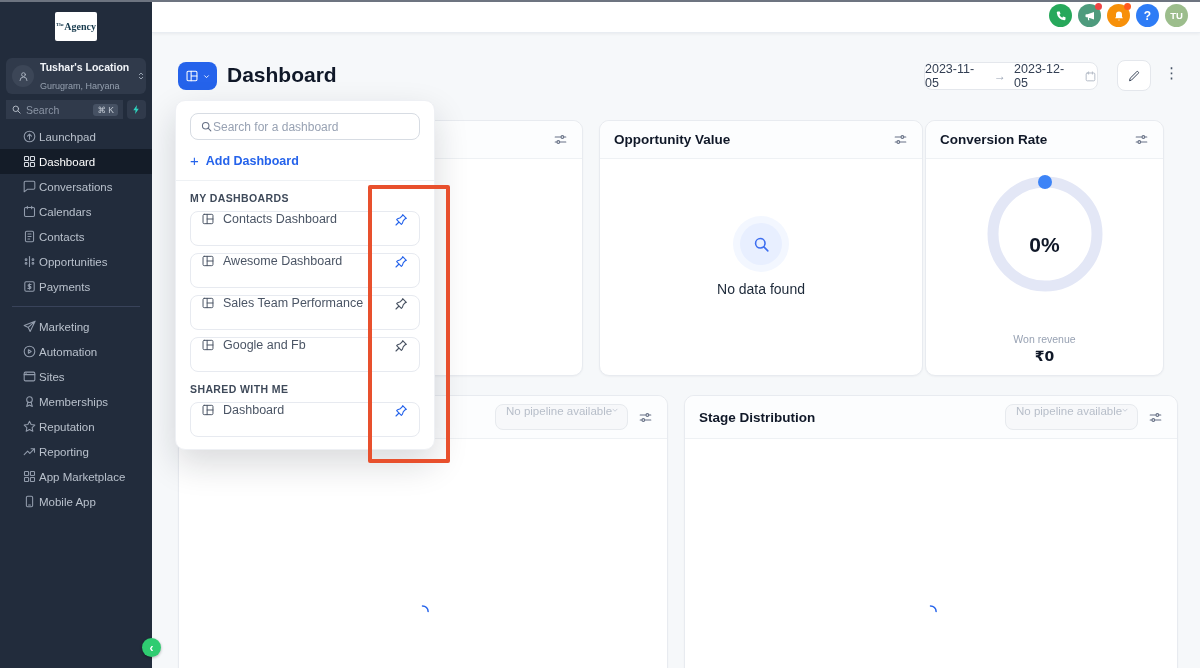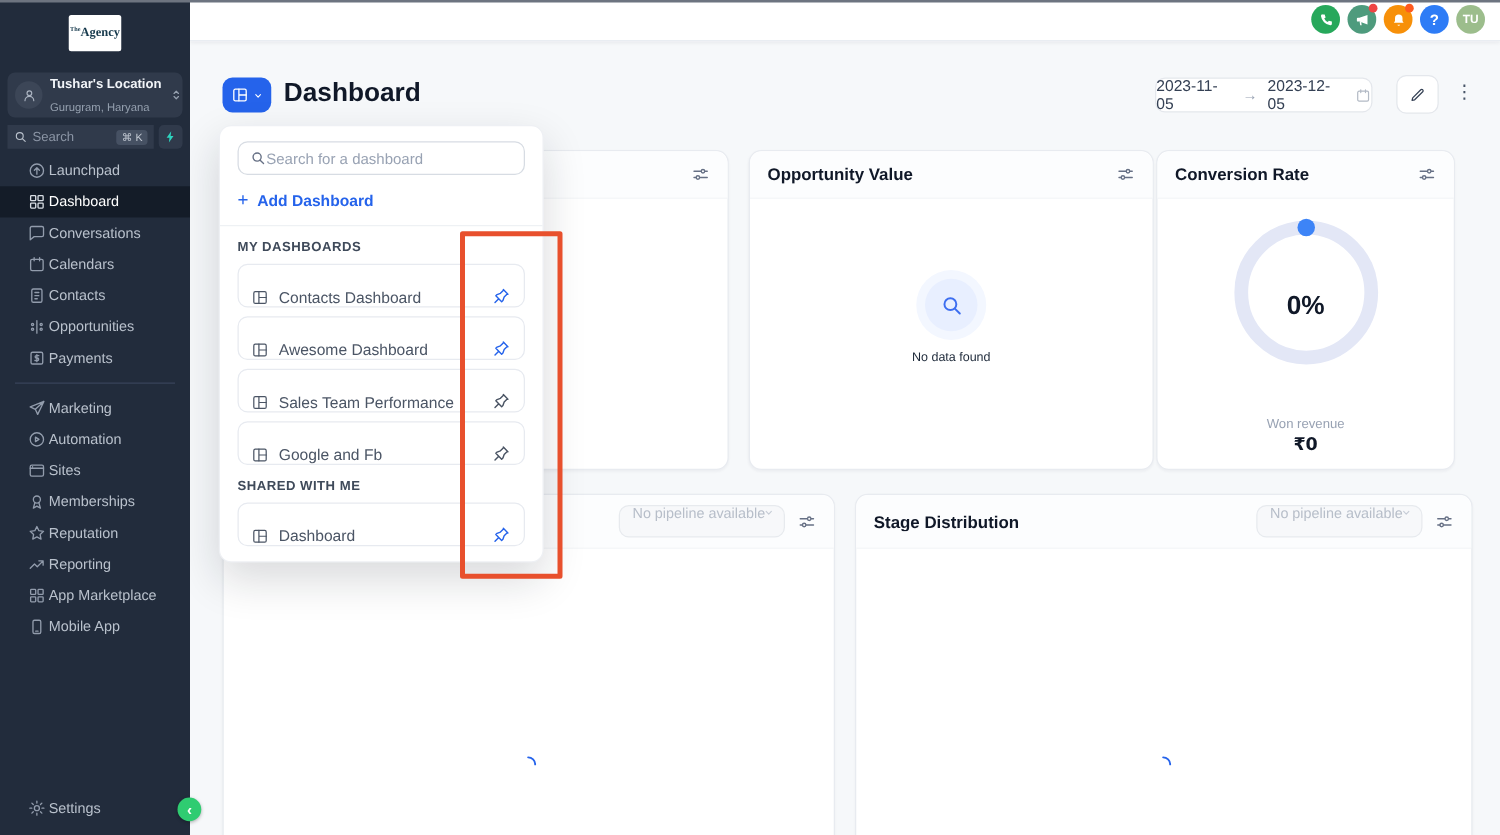--- a/index.html
+++ b/index.html
@@ -59,38 +59,38 @@
   .opts-icon{color:#667085;display:flex;cursor:pointer}
   .card-a{left:26px;top:87px;width:405px;height:256px;z-index:1}
   .card-opp{left:447px;top:87px;width:324px;height:256px}
   .card-conv{left:773px;top:87px;width:239px;height:256px}
   .card-pipe{left:26px;top:362px;width:490px;height:306px;z-index:1}
   .card-stage{left:532px;top:362px;width:494px;height:306px}
   .sel{position:relative;height:26px;width:133px;background:#f7f8fa;border:1px solid #e7eaee;border-radius:8px;display:flex;align-items:flex-start;padding:0 24px 0 10px;font-size:11.5px;color:#b7bec9;cursor:default;white-space:nowrap}
   .sel .sel-chev{position:absolute;right:7px;color:#c6ccd6;display:flex}
   .empty-state{position:absolute;left:0;right:0;top:102px;display:flex;flex-direction:column;align-items:center}
   .empty-ico{width:42px;height:42px;border-radius:50%;background:#e8efff;box-shadow:0 0 0 7px #f3f7ff;display:flex;align-items:center;justify-content:center;color:#3d6ef0}
-  .empty-txt{margin-top:16px;font-size:10px;font-weight:500;color:#1d2939}
+  .empty-txt{margin-top:16px;font-size:14px;font-weight:500;color:#1d2939}
   .donut-wrap{position:absolute;left:0;right:0;top:48px;display:flex;justify-content:center}
   .donut-val{position:absolute;left:0;right:0;top:112px;text-align:center;font-size:21px;font-weight:bold;color:#101828}
   .metric-label{position:absolute;left:0;right:0;top:212px;text-align:center;font-size:10.5px;color:#98a2b3}
   .metric-value{position:absolute;left:0;right:0;top:227px;text-align:center;font-size:14px;font-weight:bold;color:#101828;font-family:"DejaVu Sans","Liberation Sans",sans-serif}
   .spinner{position:absolute;left:50%;top:208px;margin-left:-8px;color:#2563eb;animation:spin 1s linear infinite}
   @keyframes spin{to{transform:rotate(360deg)}}
 
   
   .dd{position:absolute;left:23px;top:67px;width:260px;height:350px;background:#fff;border:1px solid #eef0f4;border-radius:10px;box-shadow:0 14px 34px rgba(16,24,40,.16);z-index:5;padding:12px 14px 0}
   .dd-search{height:27px;border:1px solid #d7dce3;border-radius:8px;display:flex;align-items:center;padding:0 9px;color:#667085}
   .dd-search input{flex:1;border:0;outline:0;font-size:12px;color:#344054;font-family:inherit;background:transparent;min-width:0}
   .dd-search input::placeholder{color:#98a2b3}
   .dd-add{margin-top:12px;display:flex;align-items:center;gap:7px;color:#2563eb;font-size:12.5px;font-weight:bold;cursor:pointer}
   .dd-add .plus{font-size:15px;font-weight:normal}
   .dd-div{height:1px;background:#eef1f4;margin:11px -14px 0}
   .dd-sec{margin-top:11px;font-size:10.5px;font-weight:bold;color:#3f4a5a;letter-spacing:.4px}
-  .dd-item{margin-top:7px;height:35px;border:1px solid #e7eaf0;border-radius:8px;display:flex;align-items:flex-end;gap:8px;padding:0 10px;cursor:pointer;background:#fff}
+  .dd-item{margin-top:7px;height:35px;border:1px solid #e7eaf0;border-radius:8px;display:flex;align-items:flex-start;gap:8px;padding:0 10px;cursor:pointer;background:#fff}
   .dd-item .gi{color:#4b5565;display:flex}
   .dd-label{flex:1;font-size:12.5px;color:#4b5565;white-space:nowrap;overflow:hidden}
   .pin{color:#495363;display:flex;cursor:pointer}
   .pin.pinned{color:#2563eb}
   .red-rect{position:absolute;left:216px;top:152px;width:82px;height:278px;border:4px solid #e8502d;border-radius:2px;z-index:7;pointer-events:none}
   .i{display:block}
 </style>
 </head>
 <body>
 
@@ -358,30 +358,20 @@
         </div>
       <div class="nav-item">
           <span class="ni">
             <svg class="i" width="15" height="15" viewBox="0 0 24 24" fill="none" stroke="currentColor" stroke-width="1.7" stroke-linecap="round" stroke-linejoin="round">
               <use href="#sy-mobile"></use>
             </svg>
           </span>
           <span>Mobile App</span>
         </div>
     </nav>
-    <div class="settings-row">
-      <div class="nav-item">
-          <span class="ni">
-            <svg class="i" width="15" height="15" viewBox="0 0 24 24" fill="none" stroke="currentColor" stroke-width="1.7" stroke-linecap="round" stroke-linejoin="round">
-              <use href="#sy-gear"></use>
-            </svg>
-          </span>
-          <span>Settings</span>
-        </div>
-    </div>
   </aside>
   <div class="collapse-btn">‹</div>
 
   <header class="topbar">
     <div class="tb-icons">
       <div class="tb-circle c-phone">
           <svg class="i" width="12" height="12" viewBox="0 0 24 24" fill="currentColor">
             <use href="#sy-phone"></use>
           </svg>
         </div>

